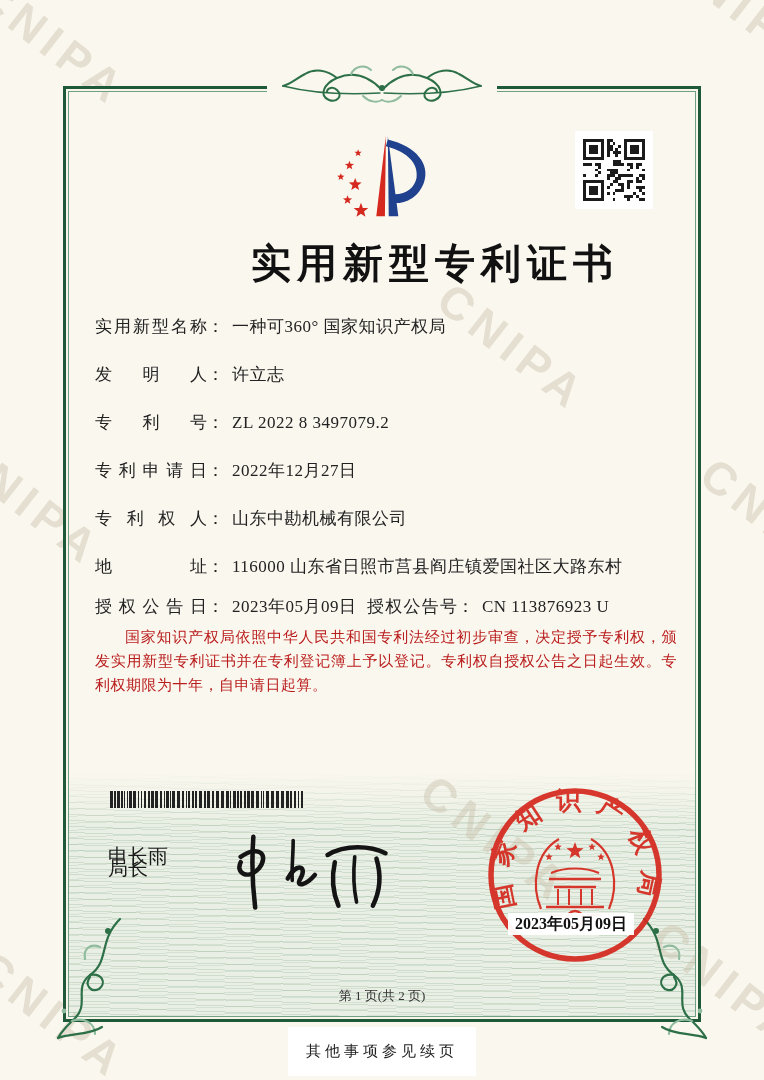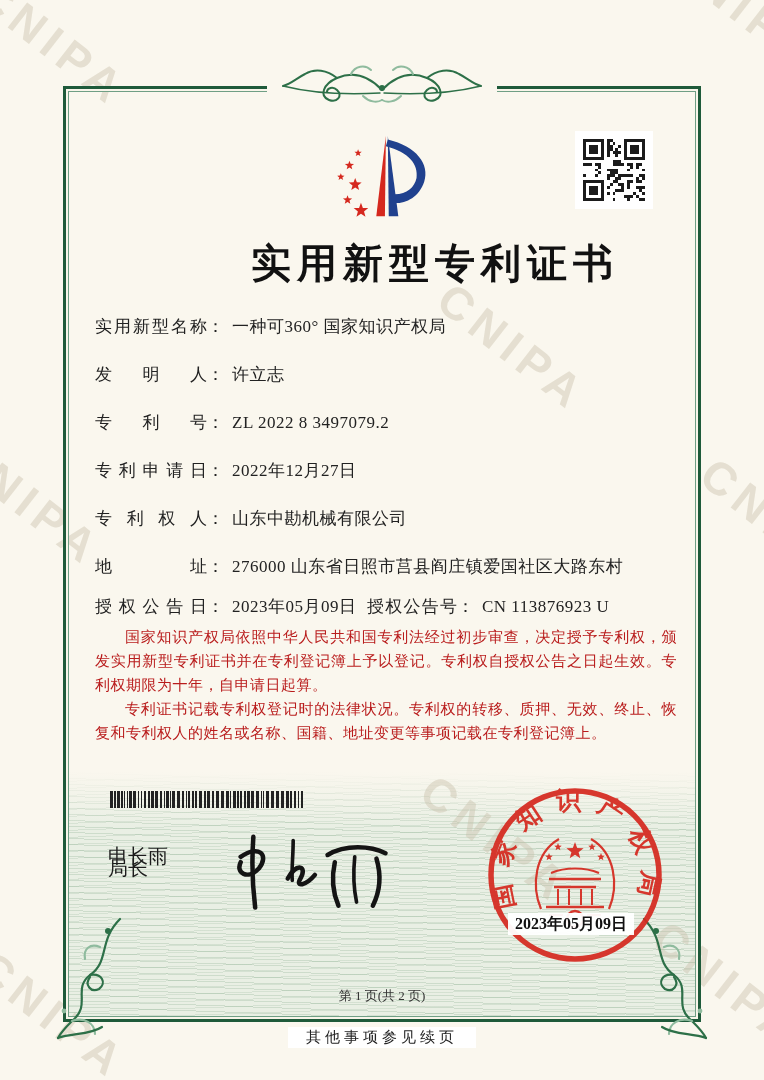--- a/index.html
+++ b/index.html
@@ -43,21 +43,21 @@
   .role{top:855px;}
   .signername{top:843px;}
   .signature{position:absolute;left:228px;top:826px;width:172px;height:86px;}
   .seal{position:absolute;left:487px;top:787px;width:176px;height:176px;}
   .seal svg{opacity:0.92;}
   .seal-date{position:absolute;left:508px;top:913px;width:126px;height:22px;line-height:22px;
       text-align:center;background:rgba(255,255,255,0.95);font-size:16px;font-weight:700;color:#111;}
   .pageinfo{position:absolute;left:63px;top:987px;width:638px;text-align:center;
       font-size:13px;color:#333;}
   .contnote{position:absolute;left:50%;top:1027px;transform:translateX(-50%);
-      background:#ffffff;padding:1px 18px;font-size:15px;letter-spacing:4px;color:#222;white-space:nowrap;}
+      background:#ffffff;padding:15px 18px;font-size:15px;letter-spacing:4px;color:#222;white-space:nowrap;}
 </style>
 </head>
 <body>
 
 <div class="page">
 
   <div class="green-zone"></div>
 
   <div class="wm" style="left:-35px;top:15px;">CNIPA</div>
   <div class="wm" style="left:655px;top:-20px;">CNIPA</div>
@@ -272,21 +272,21 @@
         <span>专</span>
         <span>利</span>
         <span>权</span>
         <span>人</span>
       </span><span class="fcolon">：</span><span class="fvalue">山东中勘机械有限公司</span>
   </div>
   <div class="frow" style="top:555px;">
     <span class="flabel spread">
         <span>地</span>
         <span>址</span>
-      </span><span class="fcolon">：</span><span class="fvalue">276000 山东省日照市莒县阎庄镇爱国社区大路东村</span>
+      </span><span class="fcolon">：</span><span class="fvalue">116000 山东省日照市莒县阎庄镇爱国社区大路东村</span>
   </div>
   <div class="frow" style="top:595px;">
     <span class="flabel spread">
         <span>授</span>
         <span>权</span>
         <span>公</span>
         <span>告</span>
         <span>日</span>
       </span><span class="fcolon">：</span><span class="fvalue">2023年05月09日</span>
     <span class="pair2">
@@ -295,21 +295,20 @@
           <span>权</span>
           <span>公</span>
           <span>告</span>
           <span>号</span>
         </span><span class="fcolon">：</span><span class="fvalue">CN 113876923 U</span>
     </span>
   </div>
 
   <div class="paras">
     <p>国家知识产权局依照中华人民共和国专利法经过初步审查，决定授予专利权，颁发实用新型专利证书并在专利登记簿上予以登记。专利权自授权公告之日起生效。专利权期限为十年，自申请日起算。</p>
-    <p>专利证书记载专利权登记时的法律状况。专利权的转移、质押、无效、终止、恢复和专利权人的姓名或名称、国籍、地址变更等事项记载在专利登记簿上。</p>
   </div>
 
   <svg class="barcode" id="barcode-svg" width="194" height="17" fill="#222">
       <rect x="0" y="0" width="3" height="17"></rect>
       <rect x="4" y="0" width="2" height="17"></rect>
       <rect x="7" y="0" width="3" height="17"></rect>
       <rect x="11" y="0" width="2" height="17"></rect>
       <rect x="14" y="0" width="1" height="17"></rect>
       <rect x="17" y="0" width="1" height="17"></rect>
       <rect x="19" y="0" width="3" height="17"></rect>

